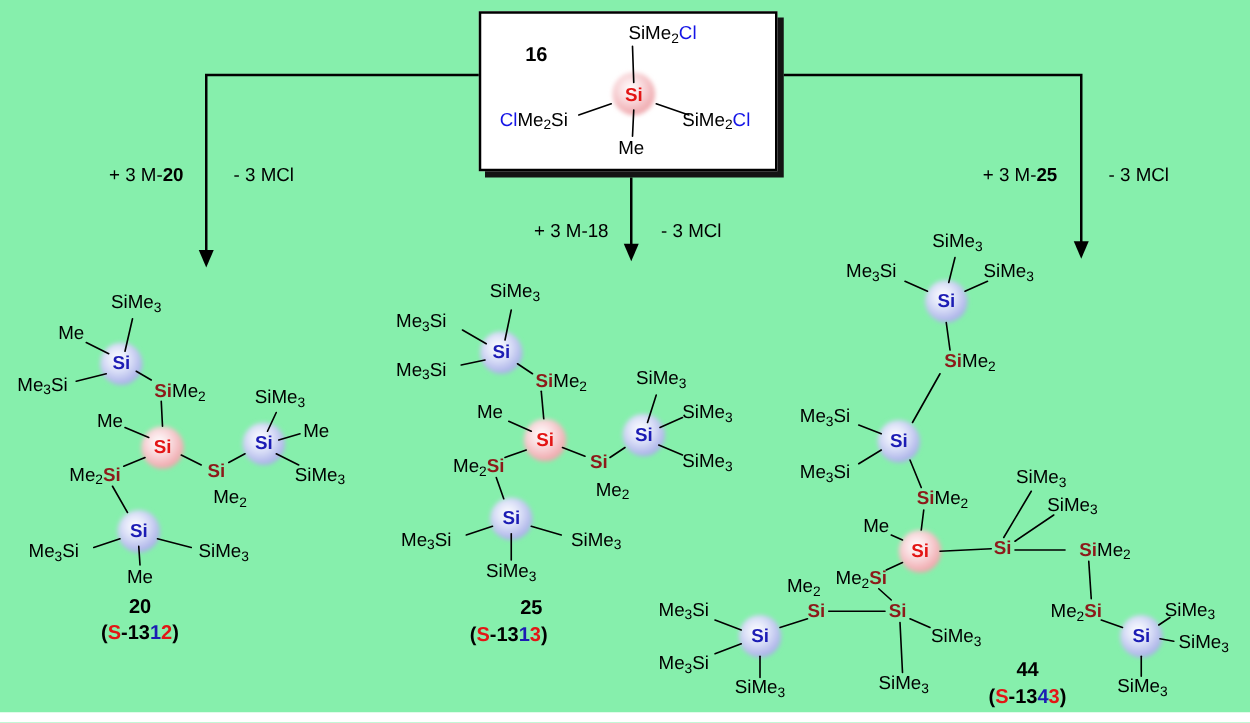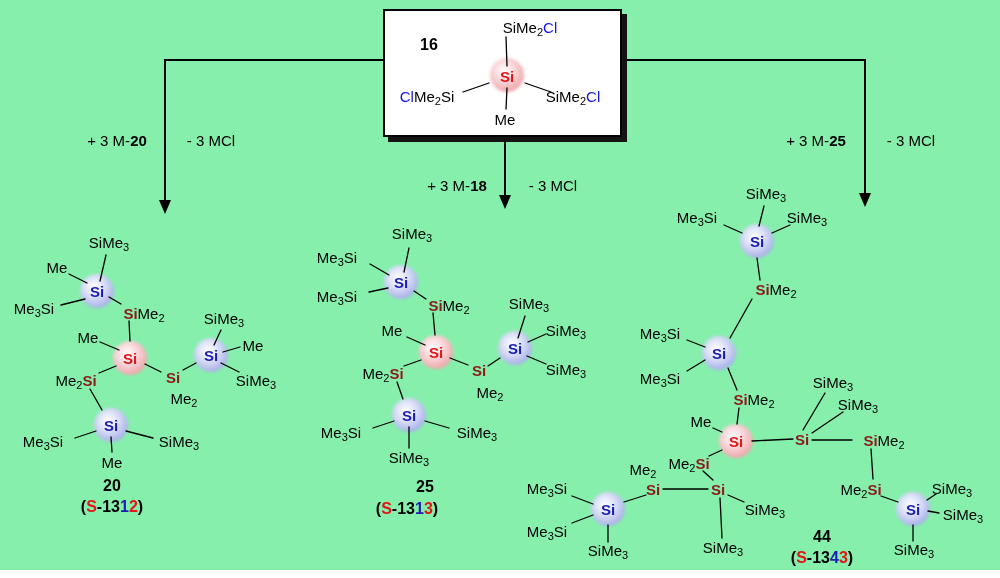--- a/index.html
+++ b/index.html
@@ -200,18 +200,18 @@
       <div class="atom" style="left: 608px; top: 509px;"><span style="color: rgb(28, 28, 180); font-weight: 700;">Si</span></div>
       <div class="atom" style="left: 547px; top: 488px;"><span style="color: rgb(0, 0, 0);">Me</span><span class="sub" style="color: rgb(0, 0, 0);">3</span><span style="color: rgb(0, 0, 0);">Si</span></div>
       <div class="atom" style="left: 547px; top: 531px;"><span style="color: rgb(0, 0, 0);">Me</span><span class="sub" style="color: rgb(0, 0, 0);">3</span><span style="color: rgb(0, 0, 0);">Si</span></div>
       <div class="atom" style="left: 608px; top: 550px;"><span style="color: rgb(0, 0, 0);">SiMe</span><span class="sub" style="color: rgb(0, 0, 0);">3</span></div>
       <div class="atom" style="left: 765px; top: 509px;"><span style="color: rgb(0, 0, 0);">SiMe</span><span class="sub" style="color: rgb(0, 0, 0);">3</span></div>
       <div class="atom" style="left: 723px; top: 547px;"><span style="color: rgb(0, 0, 0);">SiMe</span><span class="sub" style="color: rgb(0, 0, 0);">3</span></div>
       <div class="caption" style="left: 822px; top: 537px;"><span style="color: rgb(0, 0, 0); font-weight: 700;">44</span></div>
       <div class="caption" style="left: 822px; top: 558px;"><span style="color: rgb(0, 0, 0); font-weight: 700;">(</span><span style="color: rgb(227, 21, 21); font-weight: 700;">S</span><span style="color: rgb(0, 0, 0); font-weight: 700;">-13</span><span style="color: rgb(28, 28, 180); font-weight: 700;">4</span><span style="color: rgb(227, 21, 21); font-weight: 700;">3</span><span style="color: rgb(0, 0, 0); font-weight: 700;">)</span></div>
       <div class="rlabel" style="left: 117px; top: 140px;"><span style="color: rgb(0, 0, 0);">+ 3 M-</span><span style="color: rgb(0, 0, 0); font-weight: 700;">20</span></div>
       <div class="rlabel" style="left: 211px; top: 140px;"><span style="color: rgb(0, 0, 0);">- 3 MCl</span></div>
-      <div class="rlabel" style="left: 457px; top: 185px;"><span style="color: rgb(0, 0, 0);">+ 3 M-</span><span style="color: rgb(0, 0, 0); font-weight: 700;">18</span></div>
+      <div class="rlabel" style="left: 457px; top: 185px;"><span style="color: rgb(0, 0, 0);">+ 3 M-</span><span style="color: rgb(0, 0, 0); font-weight: 400;">18</span></div>
       <div class="rlabel" style="left: 553px; top: 185px;"><span style="color: rgb(0, 0, 0);">- 3 MCl</span></div>
       <div class="rlabel" style="left: 816px; top: 140px;"><span style="color: rgb(0, 0, 0);">+ 3 M-</span><span style="color: rgb(0, 0, 0); font-weight: 700;">25</span></div>
       <div class="rlabel" style="left: 911px; top: 140px;"><span style="color: rgb(0, 0, 0);">- 3 MCl</span></div>
     </div>
 </div>
 
 </body></html>

